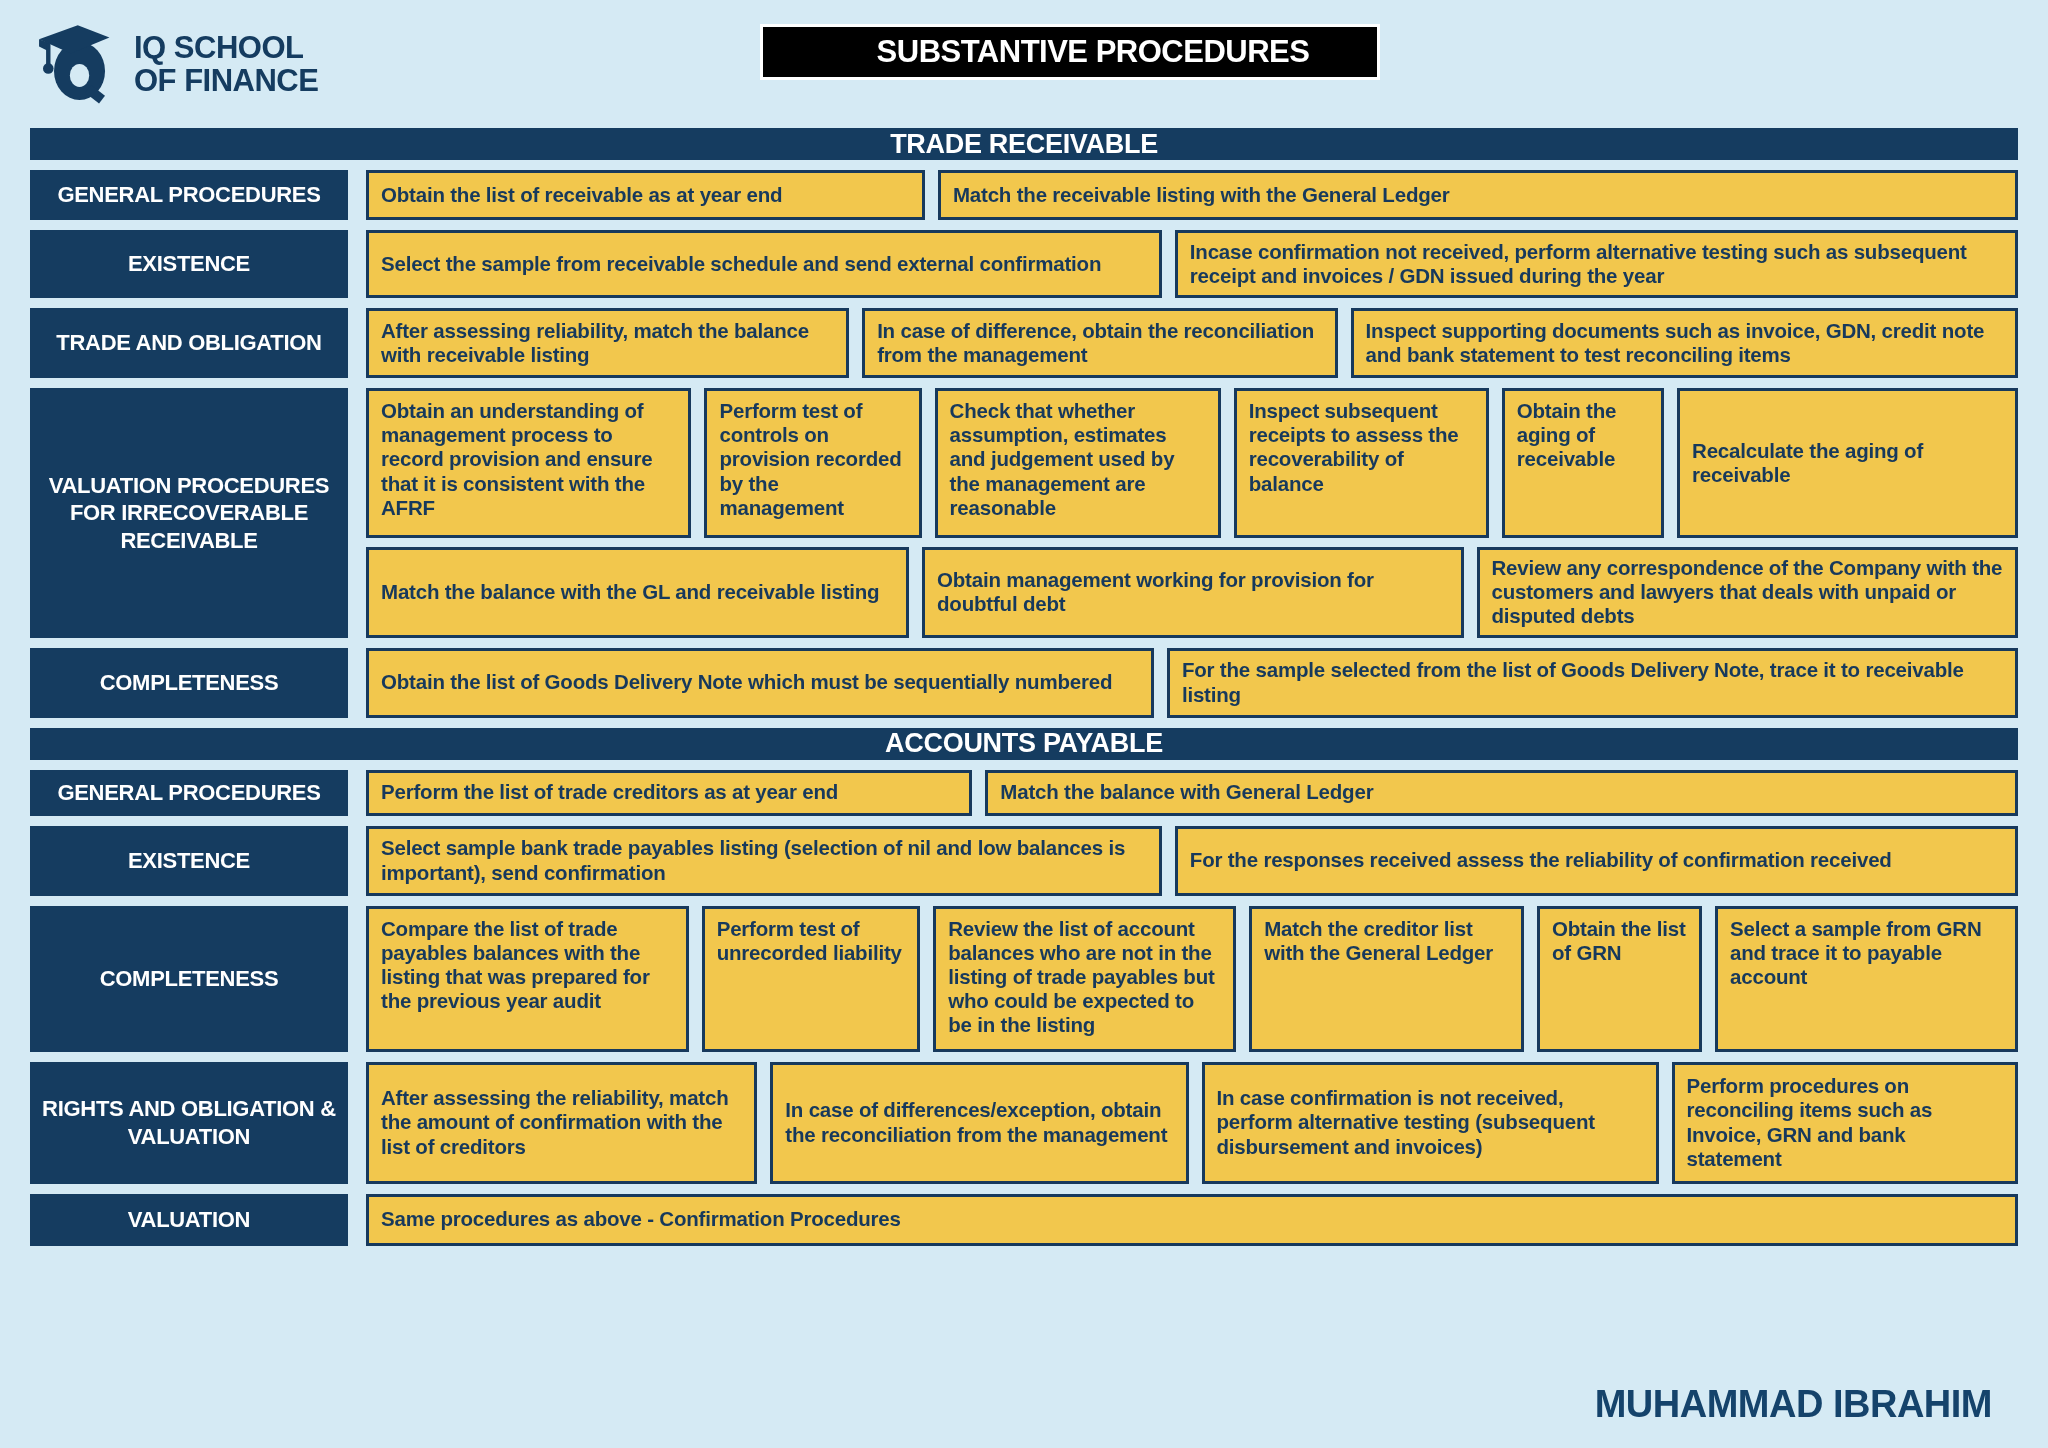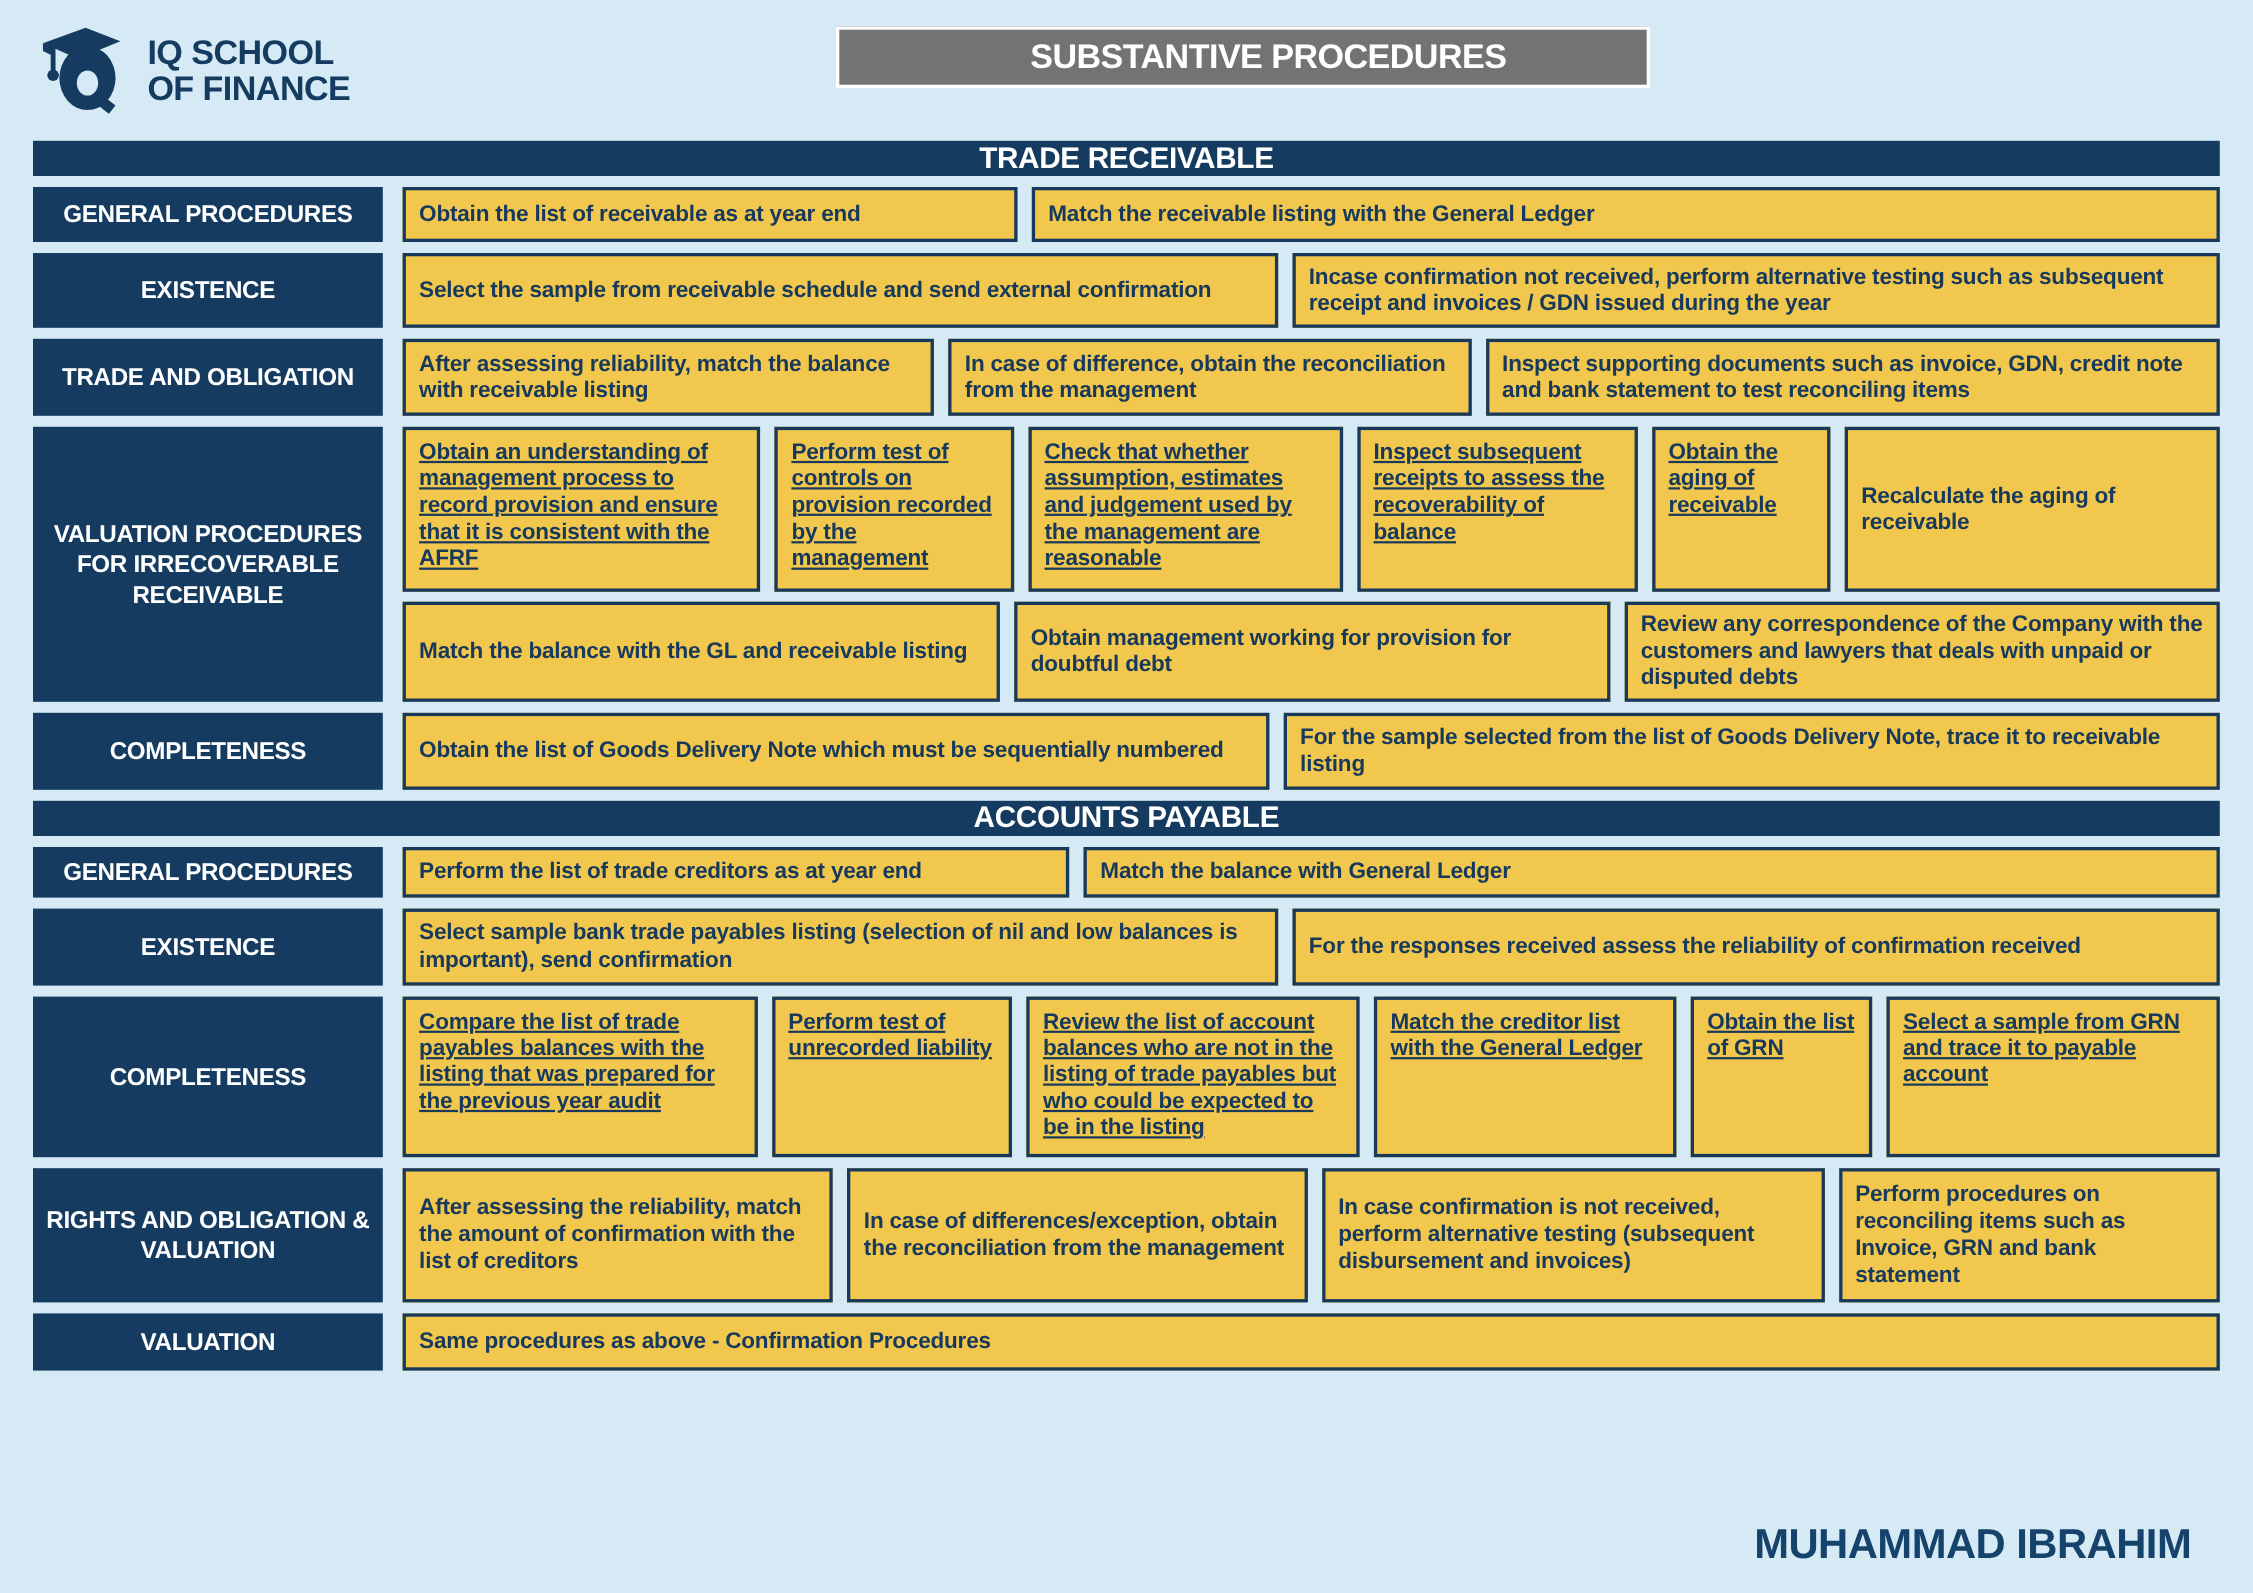--- a/index.html
+++ b/index.html
@@ -12,22 +12,22 @@
     overflow:hidden;
   }
   .page{position:absolute;inset:0;padding:0 30px;box-sizing:border-box;}
 
   
   .header{position:relative;height:128px;}
   .logo{position:absolute;left:0;top:20px;display:flex;align-items:center;gap:12px;}
   .logo svg{width:92px;height:88px;display:block;}
   .logo-text{font-weight:bold;font-size:31px;line-height:1.08;color:#153C60;letter-spacing:-0.5px;}
   .title-banner{
-    position:absolute;left:730px;top:24px;width:740px;height:56px;
-    background:#737373;border:3px solid #ffffff;box-sizing:border-box;
+    position:absolute;left:730px;top:24px;width:620px;height:56px;
+    background:#000000;border:3px solid #ffffff;box-sizing:border-box;
     display:flex;align-items:center;justify-content:center;padding-left:46px;
   }
   .title-banner span{color:#fff;font-weight:bold;font-size:31px;letter-spacing:-0.5px;white-space:nowrap;}
 
   
   .grid{display:flex;flex-direction:column;gap:10px;}
   .section-banner{
     background:#153C60;height:32px;display:flex;align-items:center;justify-content:center;
   }
   .section-banner span{color:#fff;font-weight:bold;font-size:27px;letter-spacing:-0.3px;}
@@ -41,21 +41,21 @@
   }
   .cells{flex:1;display:flex;gap:13px;}
   .cells-col{flex:1;display:flex;flex-direction:column;gap:9px;}
   .cell{
     background:#F2C74D;border:3px solid #17395C;box-sizing:border-box;
     display:flex;align-items:center;
     padding:6px 12px;
     font-weight:bold;font-size:20.5px;line-height:1.18;letter-spacing:-0.2px;
     color:#17395C;
   }
-  .cell.top{align-items:flex-start;padding-top:8px;text-decoration:underline;}
+  .cell.top{align-items:flex-start;padding-top:8px;}
 
   
   .footer{
     position:absolute;right:56px;bottom:22px;
     color:#15436B;font-weight:bold;font-size:38px;letter-spacing:-0.5px;
   }
 </style>
 </head>
 <body>
 

